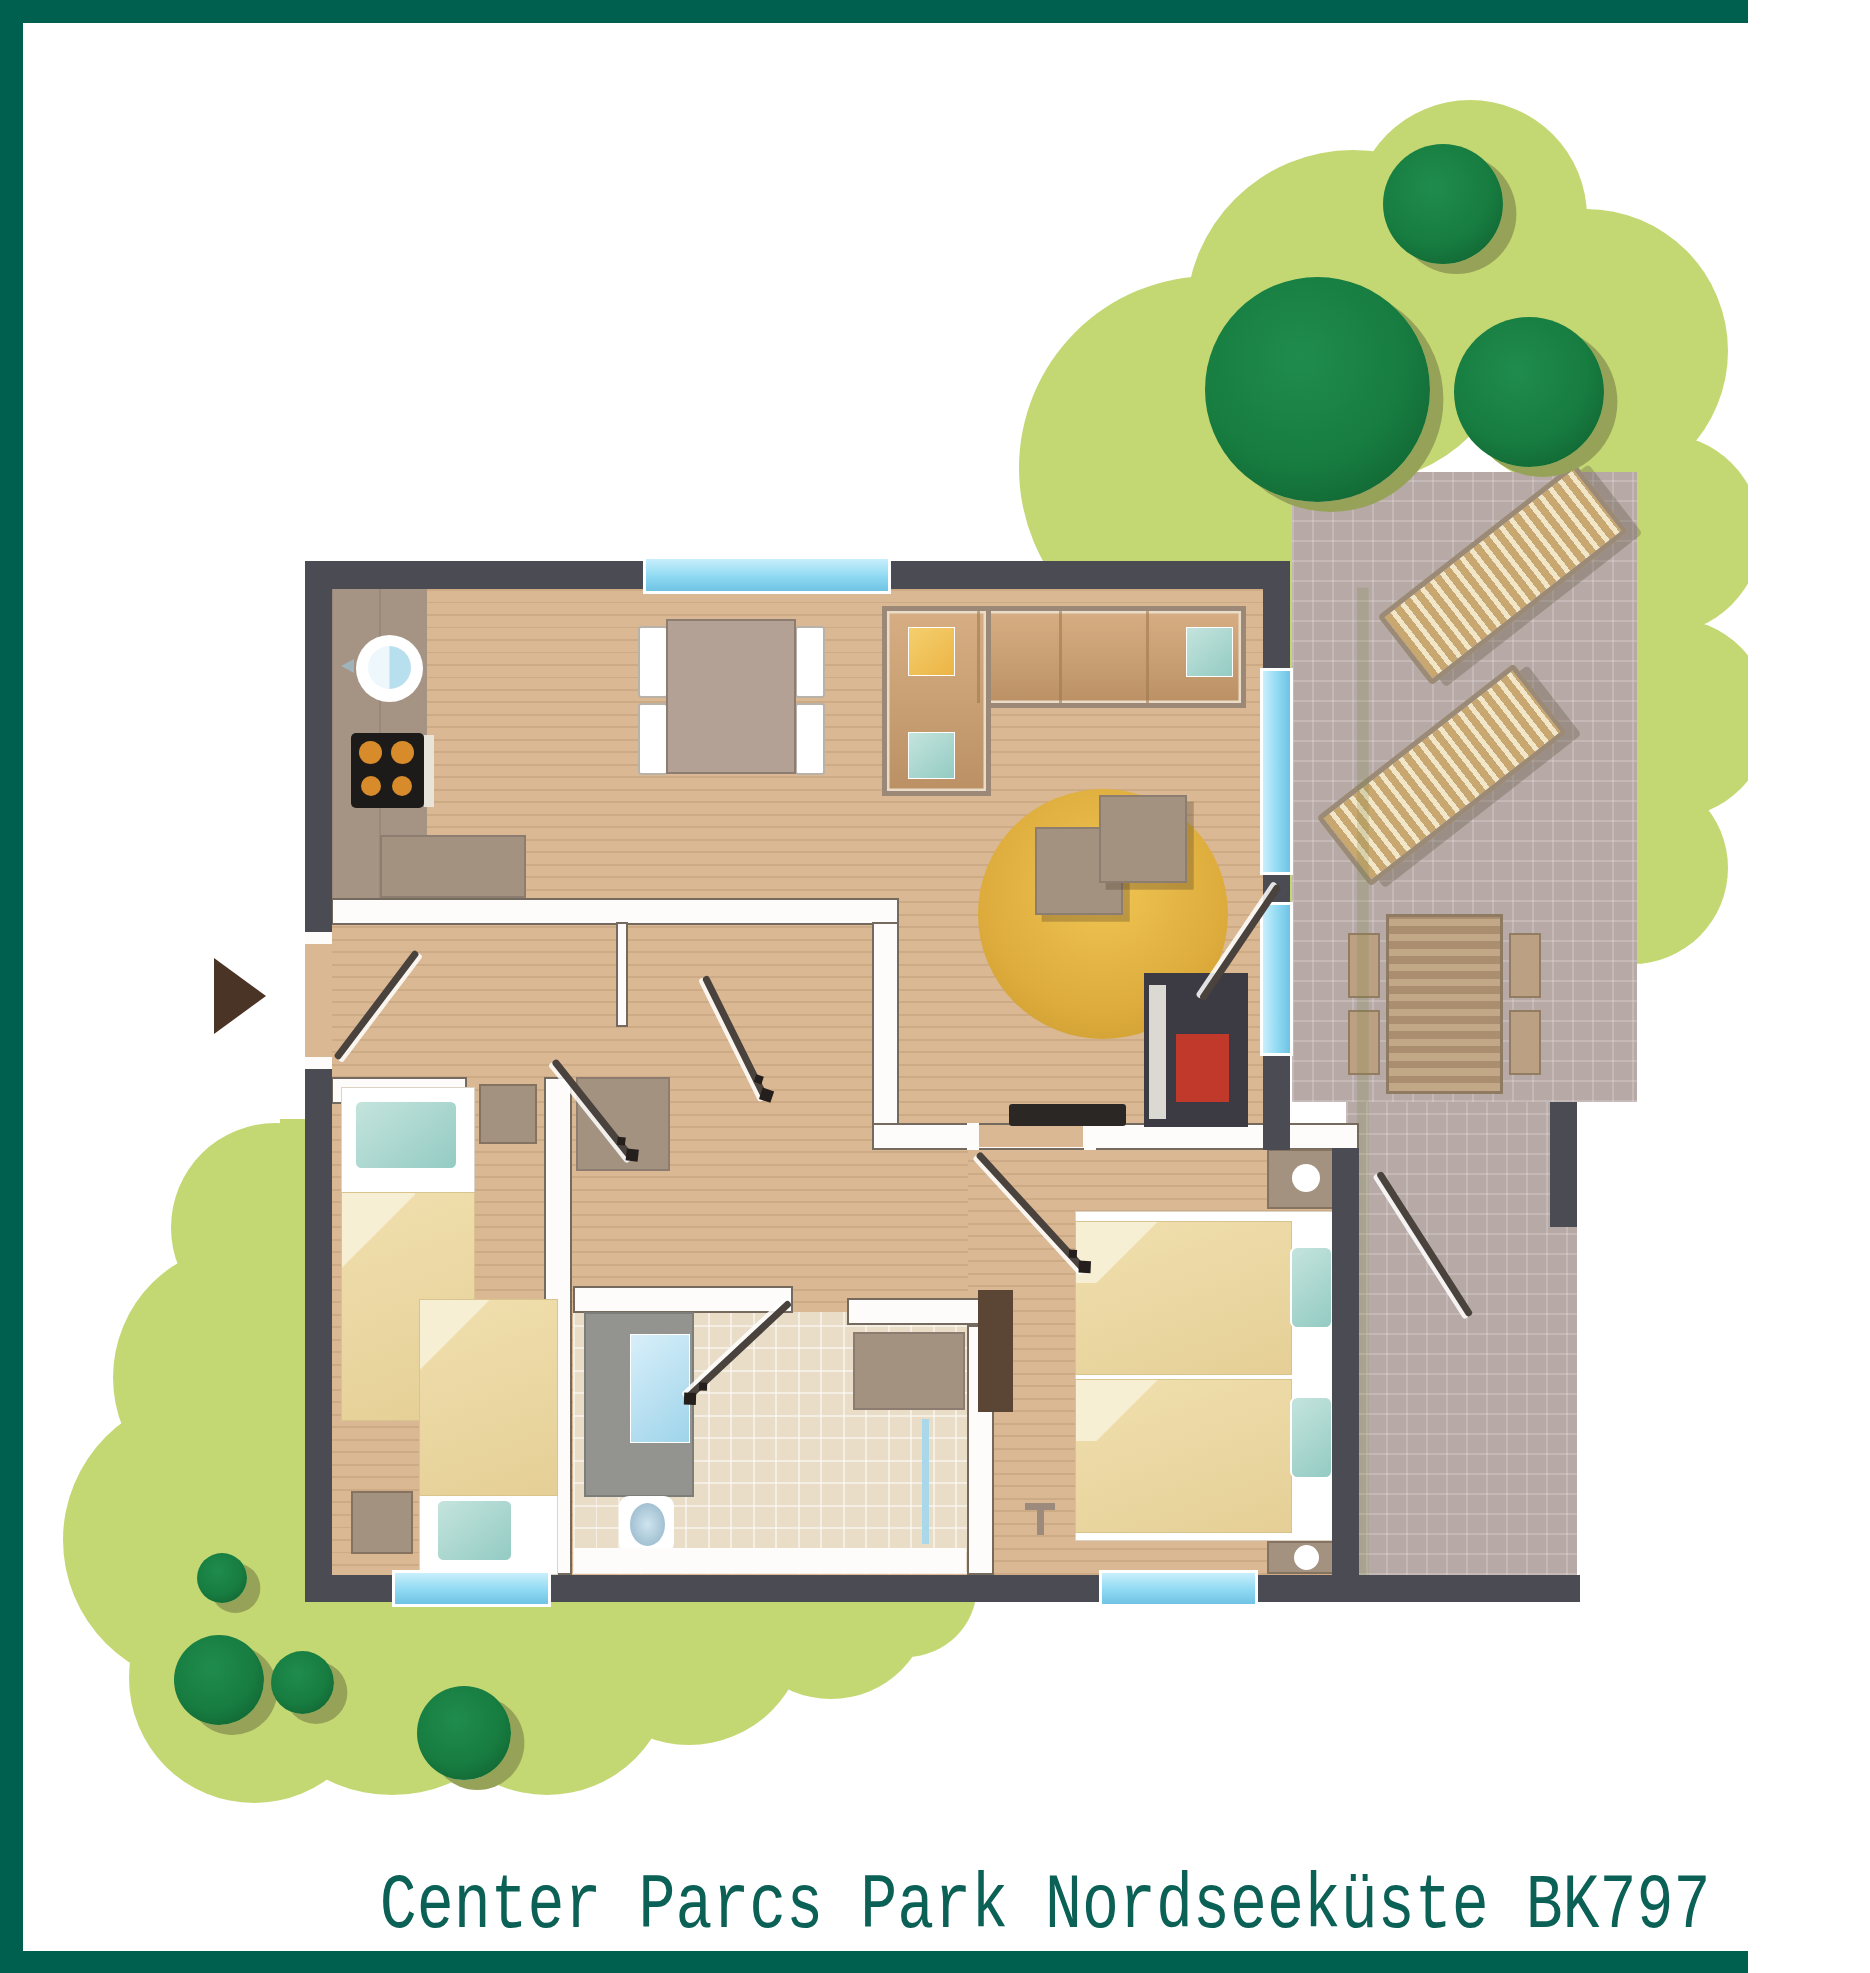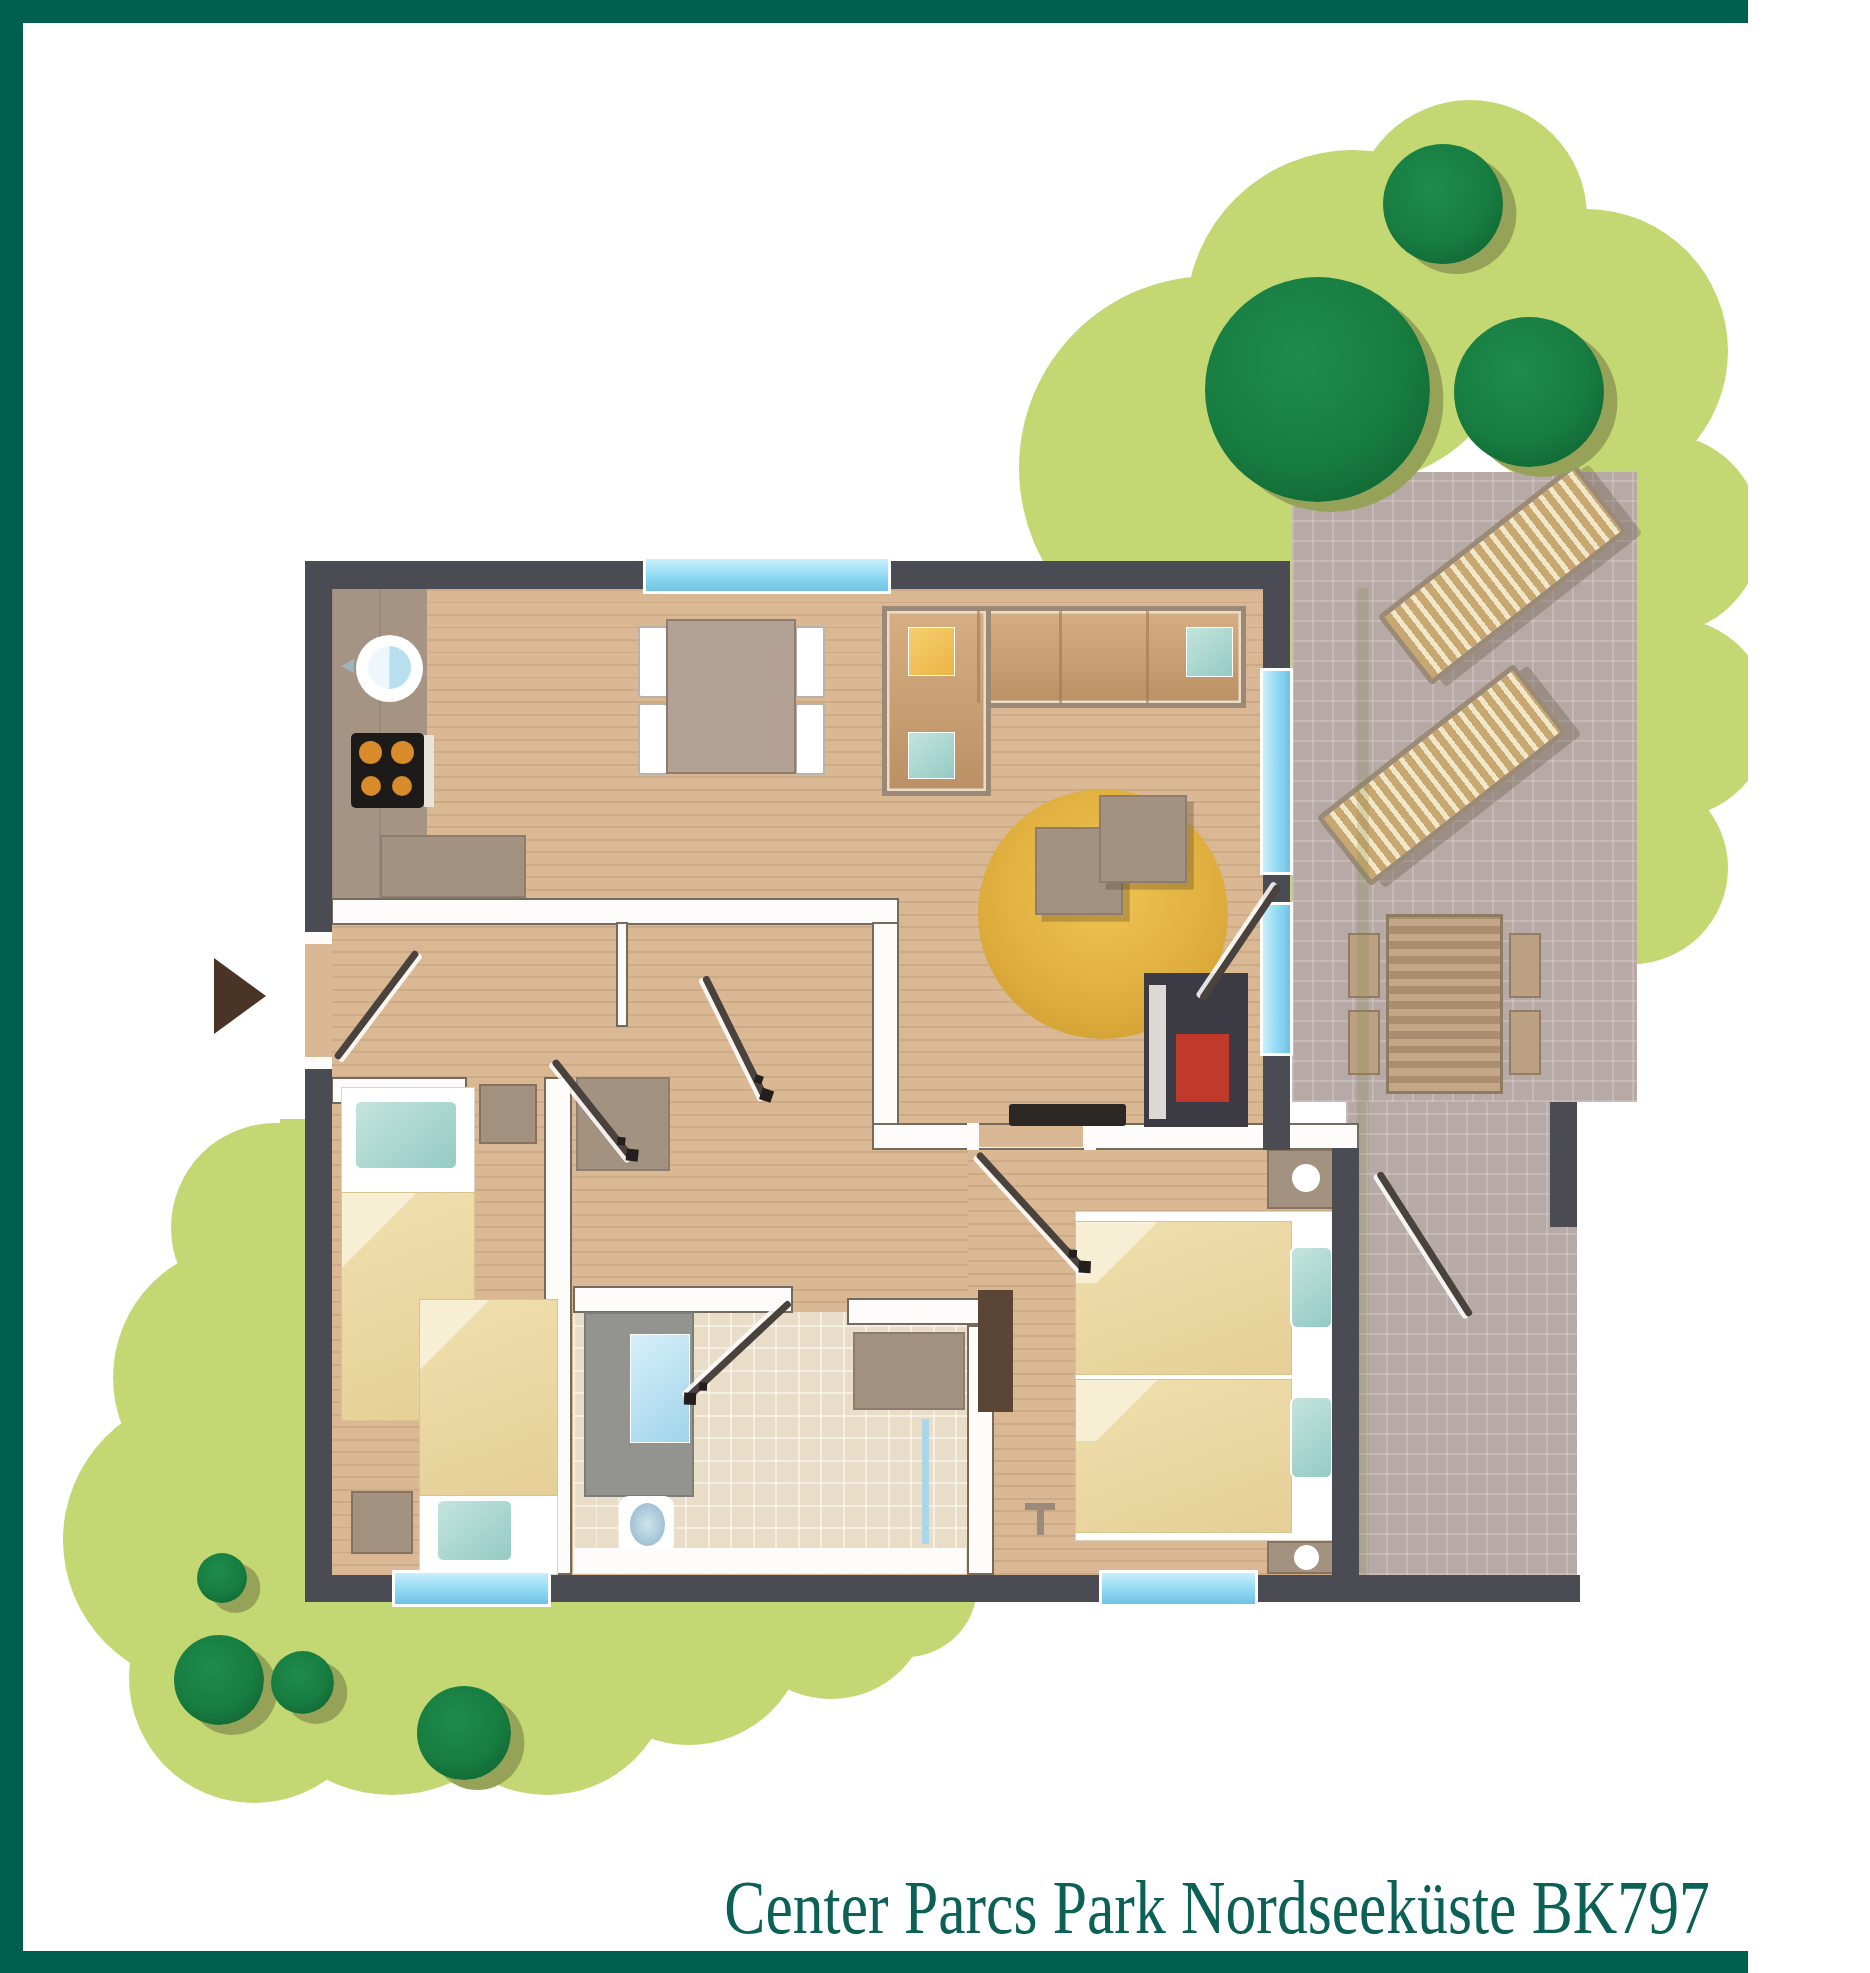--- a/index.html
+++ b/index.html
@@ -1,17 +1,17 @@
 <!DOCTYPE html>
 <html style="--frame: #00604f; --title: #0b6156; --grass: #c3d873; --tree: #177c40; --treeLight: #1f8c4d; --treeDark: #0e5a2b; --treeShadow: #97a259; --wall: #4b4b54; --wood: #d9b893; --counter: #a59384; --terrace: #b7aaa6; --tile: #e9ddc8; --windowBlue: #8fd9f2; --rug: #ddac3c; --cream: #f0dfae; --teal: #93cbc3; --yellow: #ecb445; --red: #c0392b; --furn: #a3927f; --furnEdge: #8d7d71; --darkFurn: #5b4636; --doorLine: #4a423c; --arrowBrown: #4a3425; --stove: #1d1b1a; --burner: #d78b2a;font-size:13.4px"><head>
 <meta charset="utf-8">
 <style>
   html,body{margin:0;padding:0;background:#fff;}
   #stage{position:relative;width:1748px;height:1974px;background:#fff;overflow:hidden;
-         font-family:Liberation Serif, serif;}
+         font-family:Liberation Mono, monospace;}
   .abs{position:absolute;}
   
   .g{position:absolute;background:var(--grass);border-radius:50%;}
   .gstrip{position:absolute;background:var(--grass);}
   .tree{position:absolute;border-radius:50%;
         background:radial-gradient(circle at 42% 36%, var(--treeLight) 0%, var(--tree) 55%, var(--treeDark) 100%);
         box-shadow:13.4px 10px 0 0 var(--treeShadow);}
   
   .terrace{position:absolute;background-color:var(--terrace);
      background-image:repeating-linear-gradient(0deg,rgba(255,255,255,.18) 0 1.7px,transparent 1.7px 20px),

